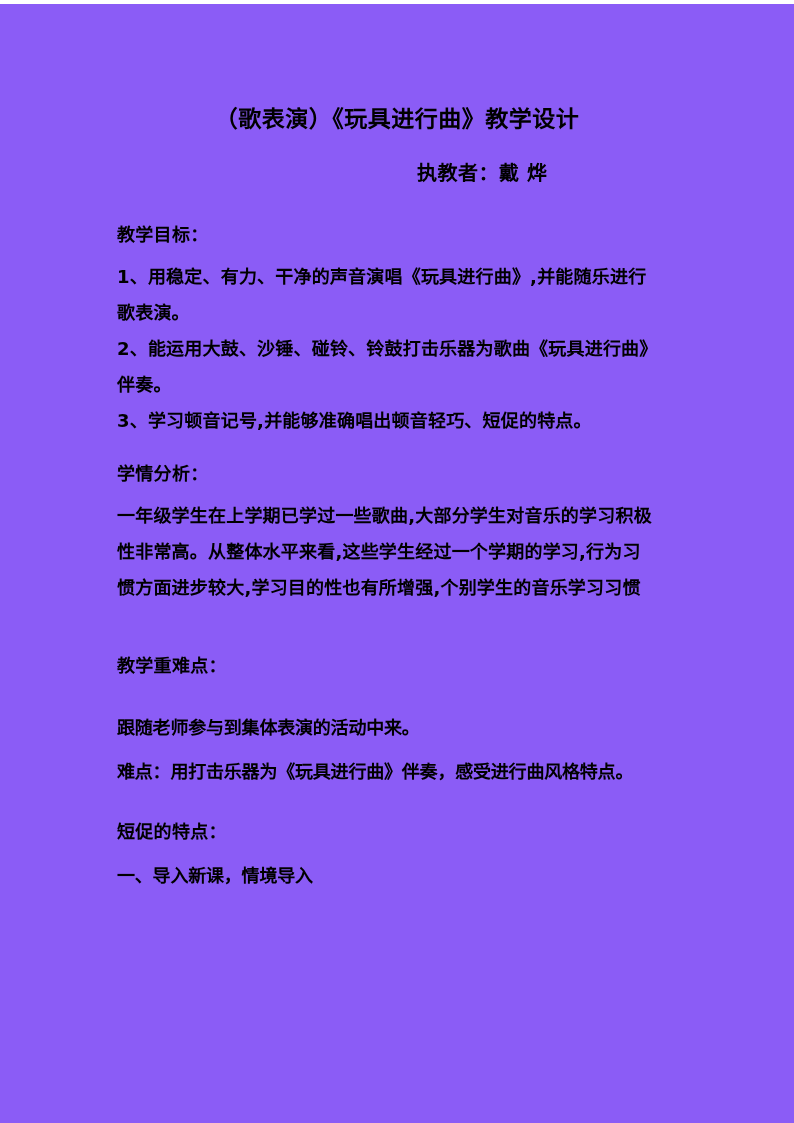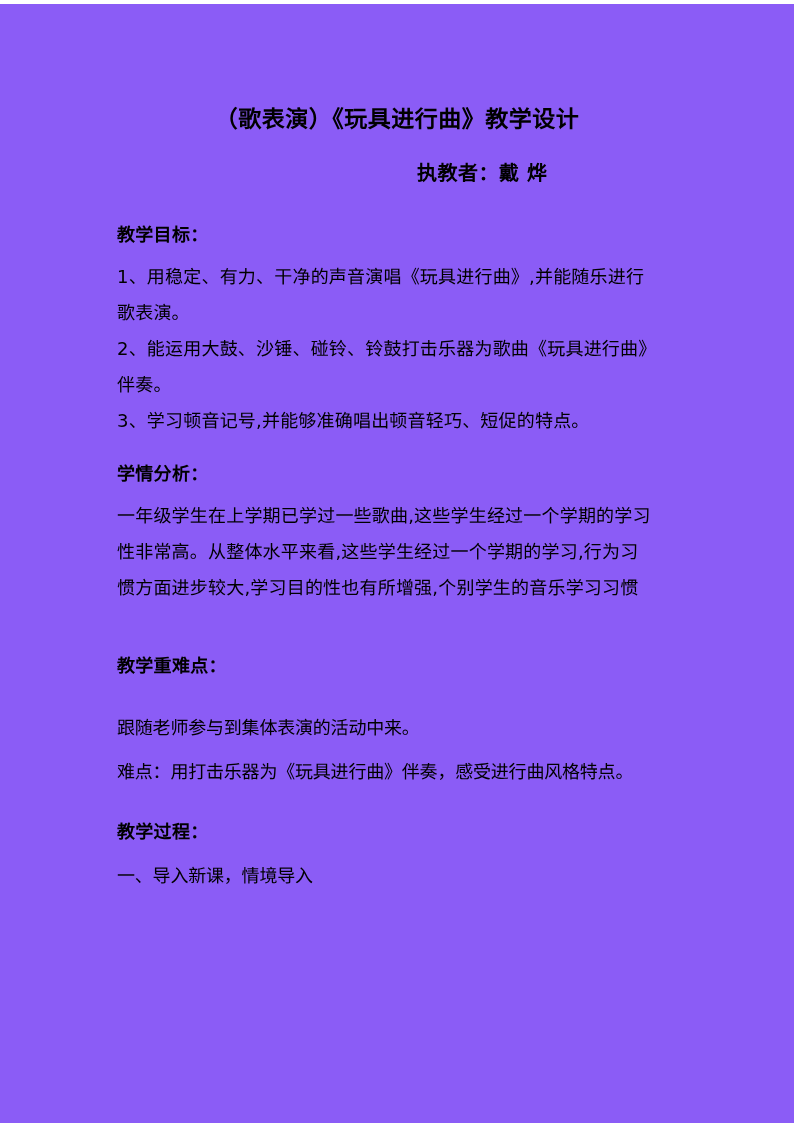--- a/index.html
+++ b/index.html
@@ -55,21 +55,21 @@
     font-size: 18px;
     font-weight: bold;
     line-height: 1.0;
     letter-spacing: 0.3px;
     margin: 0;
   }
 
   
   .body-line {
     font-size: 18px;
-    font-weight: normal;
+    font-weight: bold;
     line-height: 1.0;
     letter-spacing: 0.2px;
     margin: 0;
     white-space: nowrap;
   }
 
   
   .gap-h1 { height: 39px; }     
   .gap-after-head { height: 24px; }
   .gap-line { height: 18px; }
@@ -100,36 +100,36 @@
     <p class="body-line">2、能运用大鼓、沙锤、碰铃、铃鼓打击乐器为歌曲《玩具进行曲》</p>
     <div class="gap-line"></div>
     <p class="body-line">伴奏。</p>
     <div class="gap-line"></div>
     <p class="body-line">3、学习顿音记号,并能够准确唱出顿音轻巧、短促的特点。</p>
 
     <div class="gap-sec"></div>
     <div class="section-heading">学情分析：</div>
 
     <div class="gap-after-head"></div>
-    <p class="body-line">一年级学生在上学期已学过一些歌曲,这些学生经过一个学期的学习</p>
+    <p class="body-line">一年级学生在上学期已学过一些歌曲,大部分学生对音乐的学习积极</p>
     <div class="gap-line"></div>
     <p class="body-line">性非常高。从整体水平来看,这些学生经过一个学期的学习,行为习</p>
     <div class="gap-line"></div>
     <p class="body-line">惯方面进步较大,学习目的性也有所增强,个别学生的音乐学习习惯</p>
     <div class="gap-line"></div>
 
     <div class="gap-sec-lg"></div>
     <div class="section-heading">教学重难点：</div>
 
     <div class="gap-para"></div>
     <div class="gap-line"></div>
     <p class="body-line tight">跟随老师参与到集体表演的活动中来。</p>
     <div class="gap-para"></div>
     <p class="body-line tight">难点：用打击乐器为《玩具进行曲》伴奏，感受进行曲风格特点。</p>
 
     <div class="gap-sec-lg"></div>
-    <div class="section-heading">教学过程：</div>
+    <div class="section-heading">短促的特点：</div>
 
     <div class="gap-para"></div>
     <p class="body-line tight">一、导入新课，情境导入</p>
 
   </div>
 </div>
 
 </body></html>

